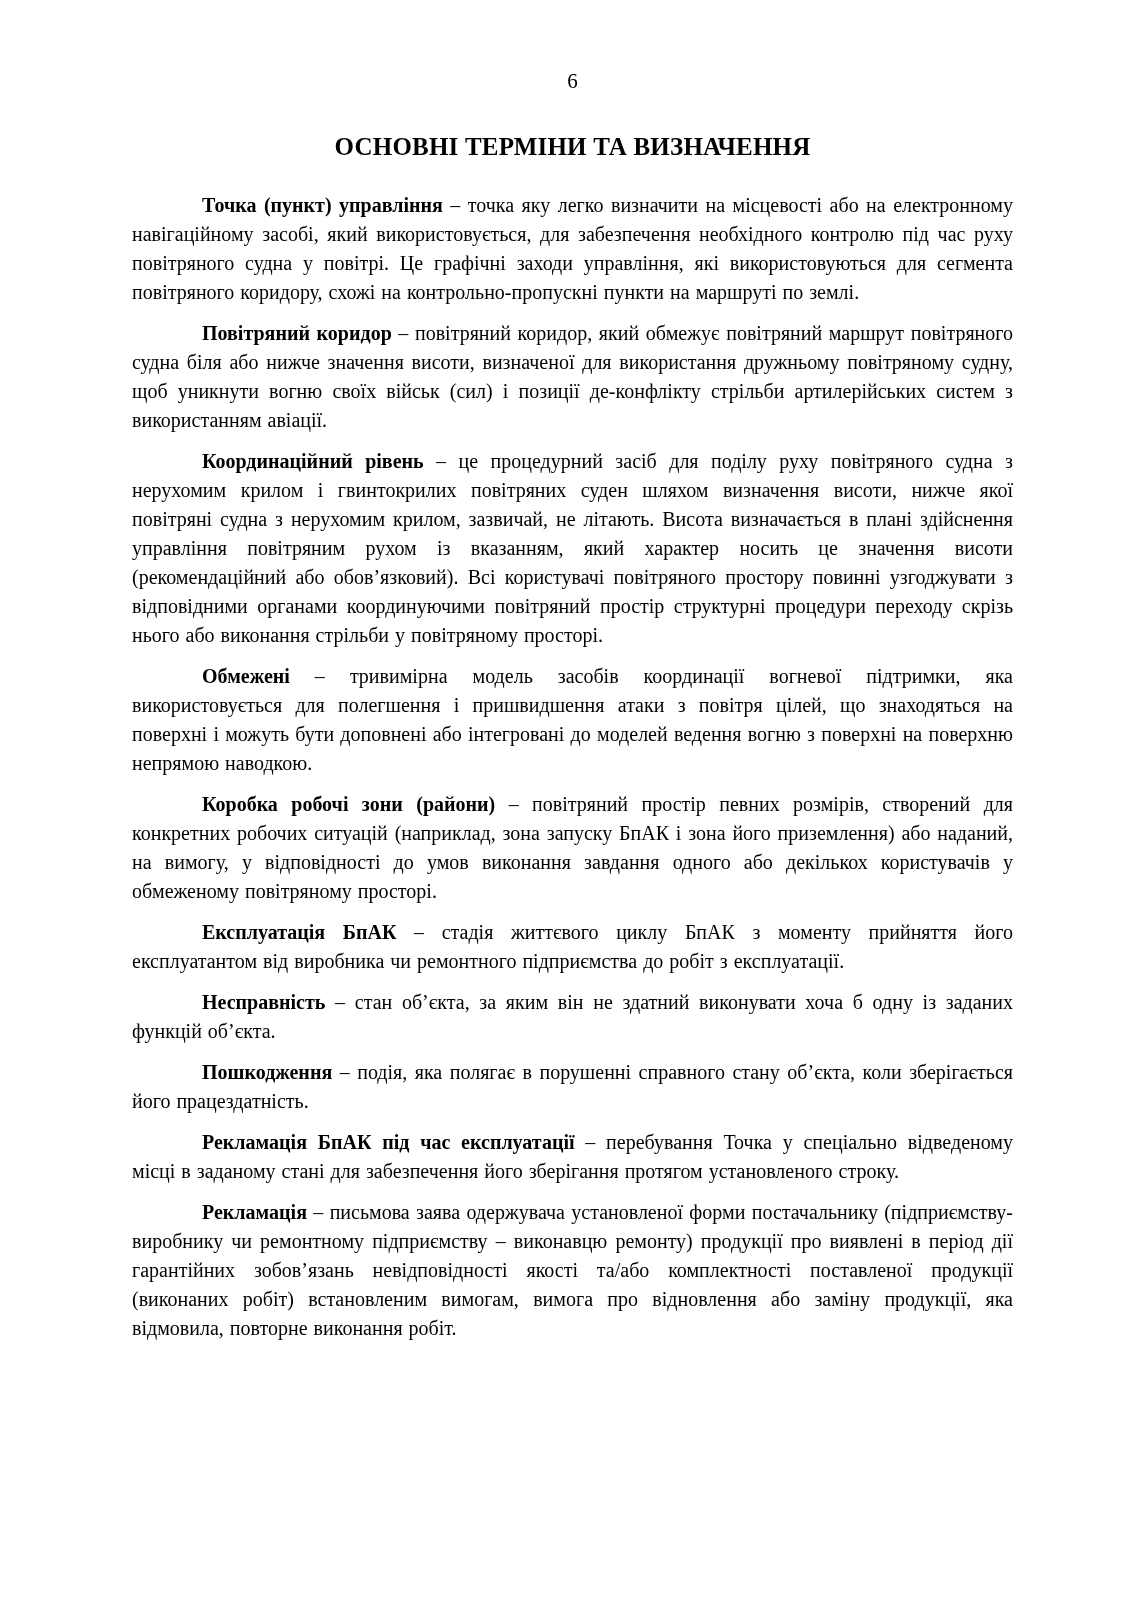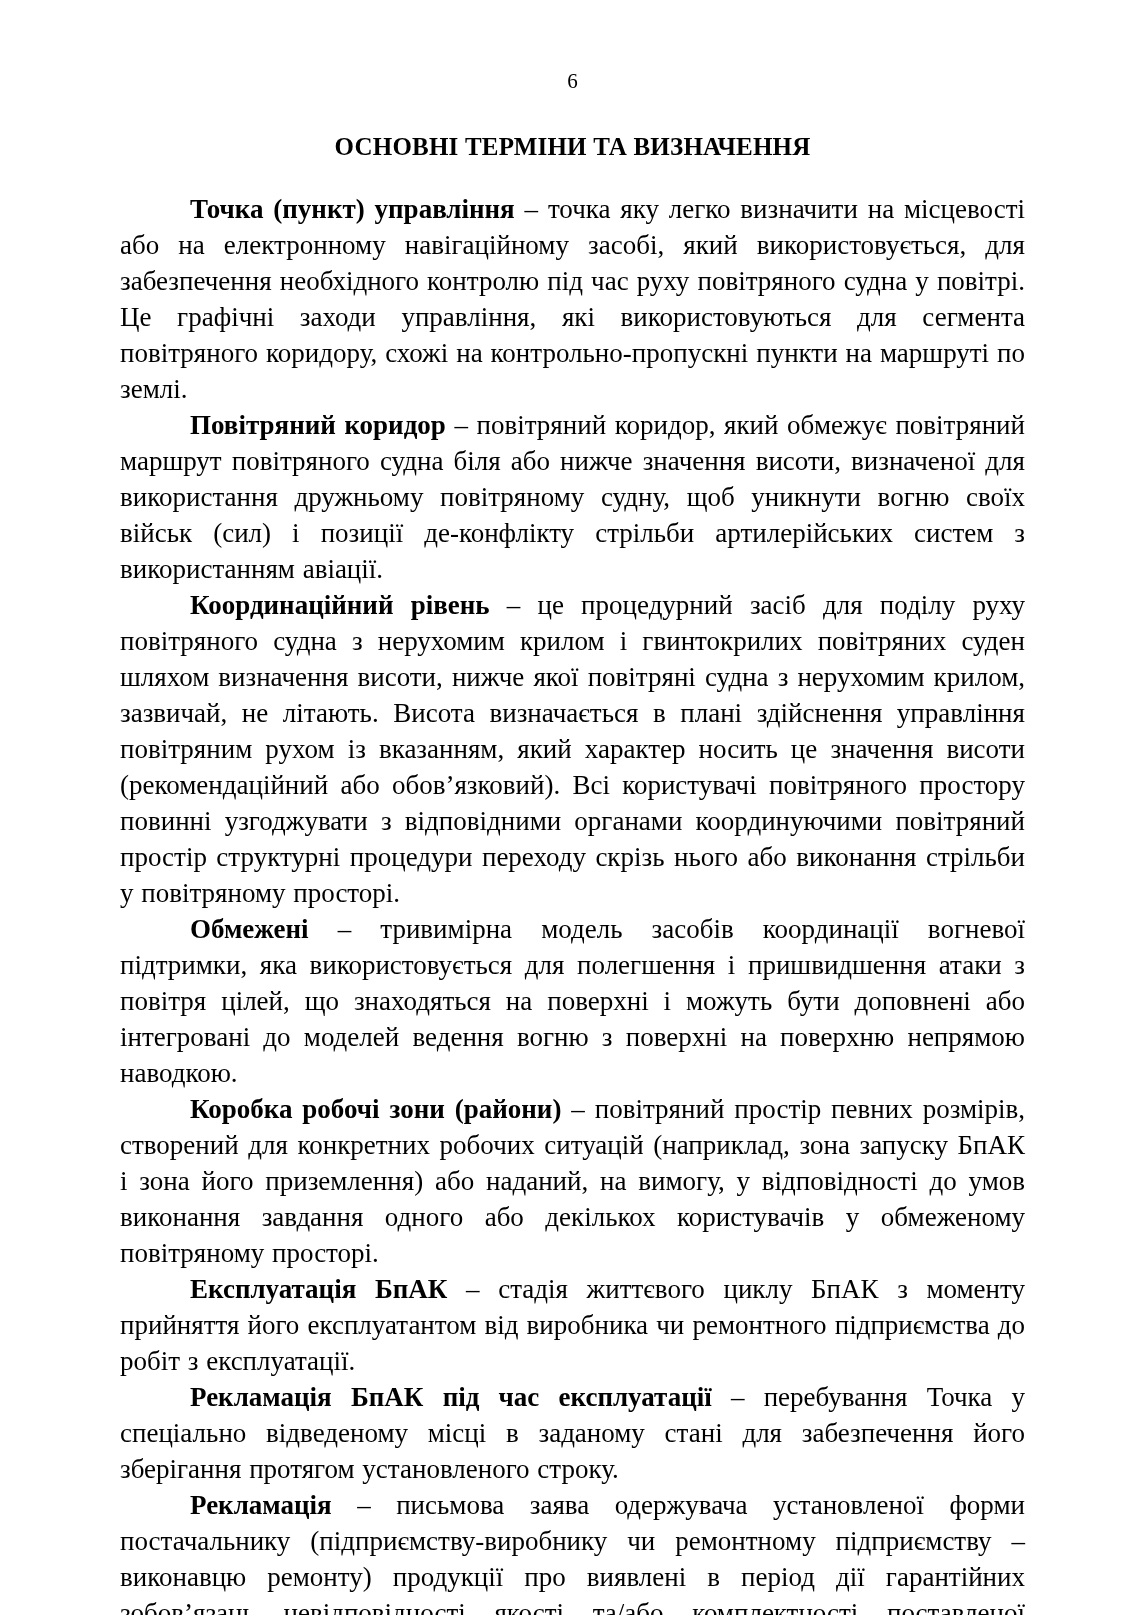--- a/index.html
+++ b/index.html
@@ -27,23 +27,23 @@
   }
   .doc-title {
     text-align: center;
     font-size: 25px;
     font-weight: bold;
     line-height: 29px;
     margin: 37px 0 30px 0;
     letter-spacing: 0.2px;
   }
   .para {
-    margin: 0;
-    font-size: 27px;
-    line-height: 36px;
+    margin: 12px;
+    font-size: 20px;
+    line-height: 29px;
     text-align: justify;
     text-indent: 70px;
     word-spacing: 1px;
   }
   .para b {
     font-weight: bold;
   }
 </style>
 </head>
 <body>
@@ -60,20 +60,22 @@
     <p class="para"><b>Повітряний коридор</b><span> – повітряний коридор, який обмежує повітряний маршрут повітряного судна біля або нижче значення висоти, визначеної для використання дружньому повітряному судну, щоб уникнути вогню своїх військ (сил) і позиції де-конфлікту стрільби артилерійських систем з використанням авіації.</span></p>
 
     <p class="para"><b>Координаційний рівень</b><span> – це процедурний засіб для поділу руху повітряного судна з нерухомим крилом і гвинтокрилих повітряних суден шляхом визначення висоти, нижче якої повітряні судна з нерухомим крилом, зазвичай, не літають. Висота визначається в плані здійснення управління повітряним рухом із вказанням, який характер носить це значення висоти (рекомендаційний або обов’язковий). Всі користувачі повітряного простору повинні узгоджувати з відповідними органами координуючими повітряний простір структурні процедури переходу скрізь нього або виконання стрільби у повітряному просторі.</span></p>
 
     <p class="para"><b>Обмежені</b><span> – тривимірна модель засобів координації вогневої підтримки, яка використовується для полегшення і пришвидшення атаки з повітря цілей, що знаходяться на поверхні і можуть бути доповнені або інтегровані до моделей ведення вогню з поверхні на поверхню непрямою наводкою.</span></p>
 
     <p class="para"><b>Коробка робочі зони (райони)</b><span> – повітряний простір певних розмірів, створений для конкретних робочих ситуацій (наприклад, зона запуску БпАК і зона його приземлення) або наданий, на вимогу, у відповідності до умов виконання завдання одного або декількох користувачів у обмеженому повітряному просторі.</span></p>
 
     <p class="para"><b>Експлуатація БпАК</b><span> – стадія життєвого циклу БпАК з моменту прийняття його експлуатантом від виробника чи ремонтного підприємства до робіт з експлуатації.</span></p>
 
+    <p class="para"><b>Несправність</b><span> – стан об’єкта, за яким він не здатний виконувати хоча б одну із заданих функцій об’єкта.</span></p>
 
+    <p class="para"><b>Пошкодження</b><span> – подія, яка полягає в порушенні справного стану об’єкта, коли зберігається його працездатність.</span></p>
 
     <p class="para"><b>Рекламація БпАК під час експлуатації</b><span> – перебування Точка у спеціально відведеному місці в заданому стані для забезпечення його зберігання протягом установленого строку.</span></p>
 
     <p class="para"><b>Рекламація</b><span> – письмова заява одержувача установленої форми постачальнику (підприємству-виробнику чи ремонтному підприємству – виконавцю ремонту) продукції про виявлені в період дії гарантійних зобов’язань невідповідності якості та/або комплектності поставленої продукції (виконаних робіт) встановленим вимогам, вимога про відновлення або заміну продукції, яка відмовила, повторне виконання робіт.</span></p>
 
   </div>
 </div>
 
 </body></html>

